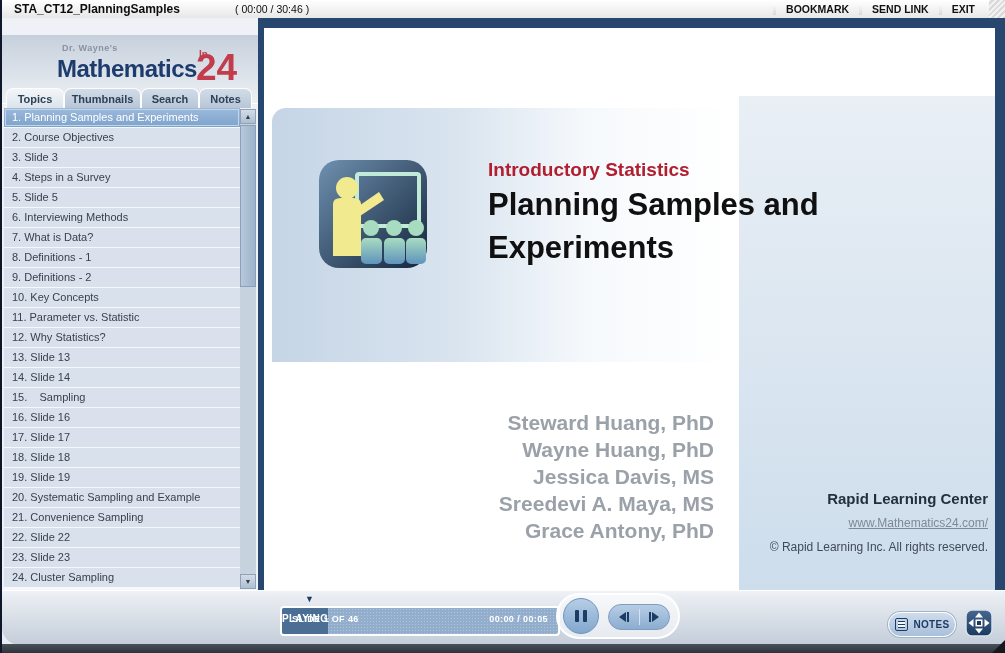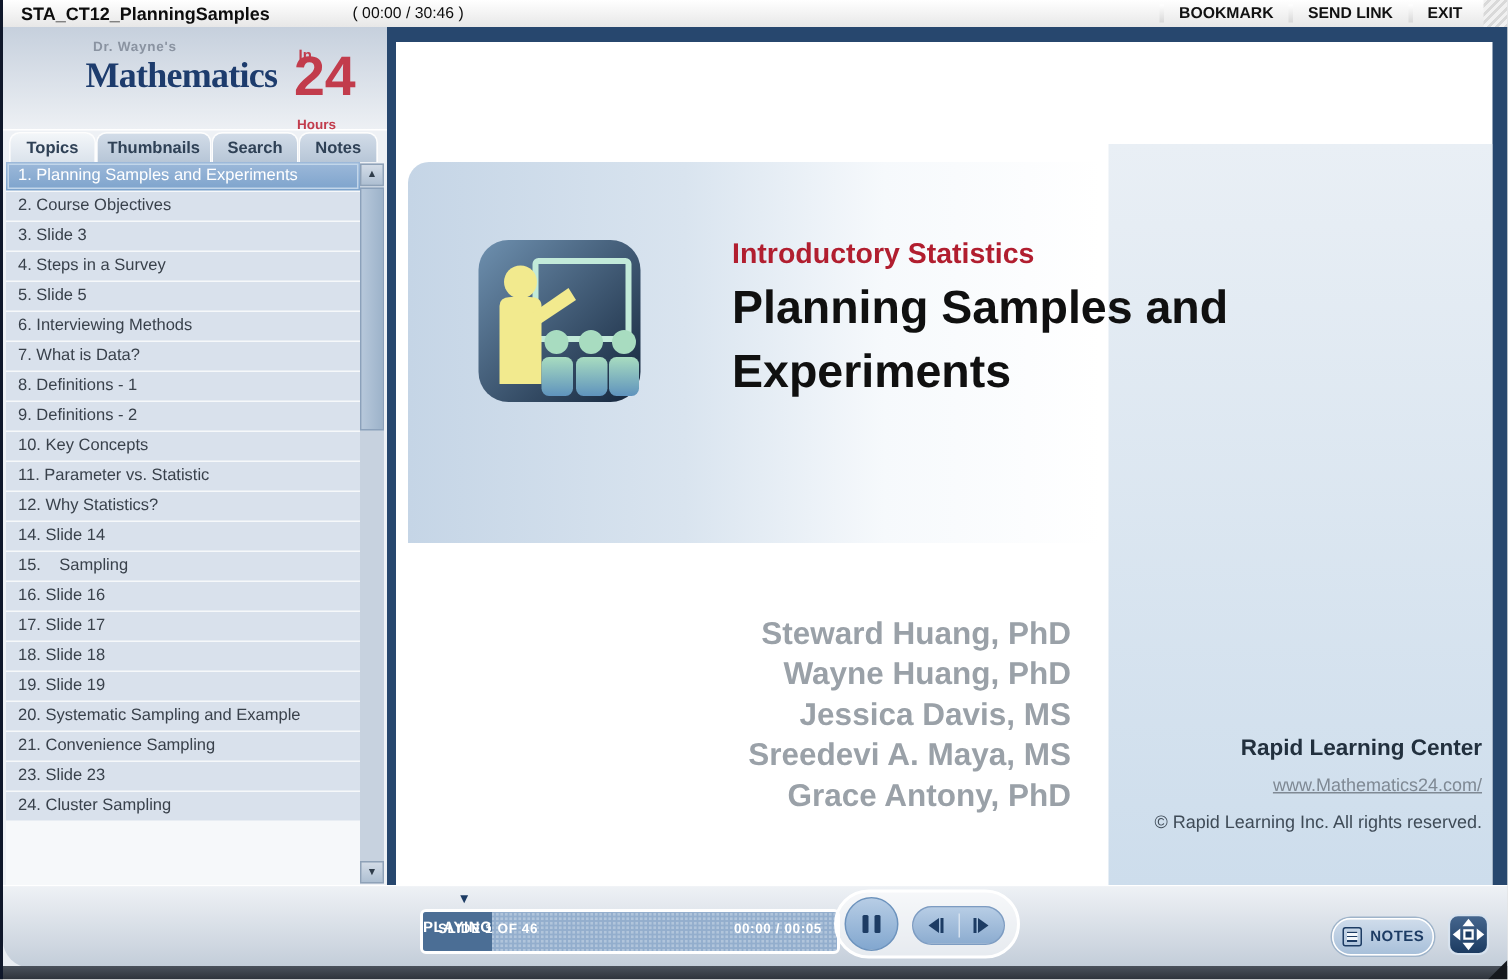--- a/index.html
+++ b/index.html
@@ -10,23 +10,23 @@
           background:linear-gradient(#ffffff,#e7e7e7);border-bottom:1px solid #cfcfcf;}
   .tb-title{position:absolute;left:12px;top:2px;font-size:12px;font-weight:bold;color:#0d0d0d;}
   .tb-clock{position:absolute;left:205px;top:3px;font-size:10.5px;font-weight:normal;color:#0d0d0d;margin-left:28px;}
   .tb-menu{position:absolute;right:20px;top:0;height:18px;display:flex;align-items:center;}
   .tb-item{font-size:10.5px;font-weight:bold;color:#111;padding:0 10px;cursor:default;}
   .tb-sep{width:3px;height:12px;background:linear-gradient(#ffffff,#d8d8d8);}
   .tb-stripes{position:absolute;right:0;top:0;width:16px;height:18px;
           background:repeating-linear-gradient(135deg,#f1f1f1 0 2px,#d9d9d9 2px 4px);}
   
   .sidebar{position:absolute;left:0;top:18px;width:256px;height:572px;background:#eef1f5;}
-  .logo{position:relative;height:68px;background:linear-gradient(#c6d0dd,#edf0f4);border-bottom:1px solid #ffffff;}
+  .logo{position:relative;height:68px;background:linear-gradient(#c6d0dd,#edf0f4);border-bottom:1px solid #ffffff;margin-top:17px;}
   .logo-top{position:absolute;left:60px;top:8px;font-size:9px;font-weight:bold;color:#8a93a1;letter-spacing:.5px;}
-  .logo-main{position:absolute;left:55px;top:20px;font-size:24px;font-weight:bold;color:#1d3c6d;letter-spacing:-.5px;font-family:Liberation Serif, serif;}
+  .logo-main{position:absolute;left:55px;top:20px;font-size:24px;font-weight:bold;color:#1d3c6d;letter-spacing:-.5px;}
   .logo-in{position:absolute;left:197px;top:14px;font-size:10px;font-weight:bold;color:#c23c4c;}
   .logo-24{position:absolute;left:194px;top:14px;font-size:37px;font-weight:bold;color:#c23c4c;line-height:1;}
   .logo-hours{position:absolute;left:196px;top:60px;font-size:9px;font-weight:bold;color:#c23c4c;}
   .tabs{position:absolute;left:0;top:68px;width:100%;height:22px;display:flex;align-items:flex-end;
         padding:0 4px;box-sizing:border-box;gap:0;background:transparent;}
   .tab{height:20px;border:1px solid #fdfdfd;border-bottom:none;border-radius:7px 7px 0 0;
        background:linear-gradient(#d2dce8,#b7c6d7);display:flex;align-items:center;justify-content:center;
        font-size:11px;font-weight:bold;color:#2f4156;cursor:pointer;box-sizing:border-box;}
   .tab.active{background:linear-gradient(#f3f6f9,#dbe3ec);}
   .t-topics{width:58px;} .t-thumb{width:77px;} .t-search{width:58px;} .t-notes{width:53px;}
@@ -146,28 +146,30 @@
         <div class="topic">3. Slide 3</div>
         <div class="topic">4. Steps in a Survey</div>
         <div class="topic">5. Slide 5</div>
         <div class="topic">6. Interviewing Methods</div>
         <div class="topic">7. What is Data?</div>
         <div class="topic">8. Definitions - 1</div>
         <div class="topic">9. Definitions - 2</div>
         <div class="topic">10. Key Concepts</div>
         <div class="topic">11. Parameter vs. Statistic</div>
         <div class="topic">12. Why Statistics?</div>
+        <div class="topic">13. Slide 13</div>
         <div class="topic">14. Slide 14</div>
         <div class="topic">15.    Sampling</div>
         <div class="topic">16. Slide 16</div>
         <div class="topic">17. Slide 17</div>
         <div class="topic">18. Slide 18</div>
         <div class="topic">19. Slide 19</div>
         <div class="topic">20. Systematic Sampling and Example</div>
         <div class="topic">21. Convenience Sampling</div>
+        <div class="topic">22. Slide 22</div>
         <div class="topic">23. Slide 23</div>
         <div class="topic">24. Cluster Sampling</div>
       </div>
     <div class="vscroll">
       <div class="sb-btn sb-up">▲</div>
       <div class="sb-thumb"></div>
       <div class="sb-btn sb-down">▼</div>
     </div>
   </div>
 

